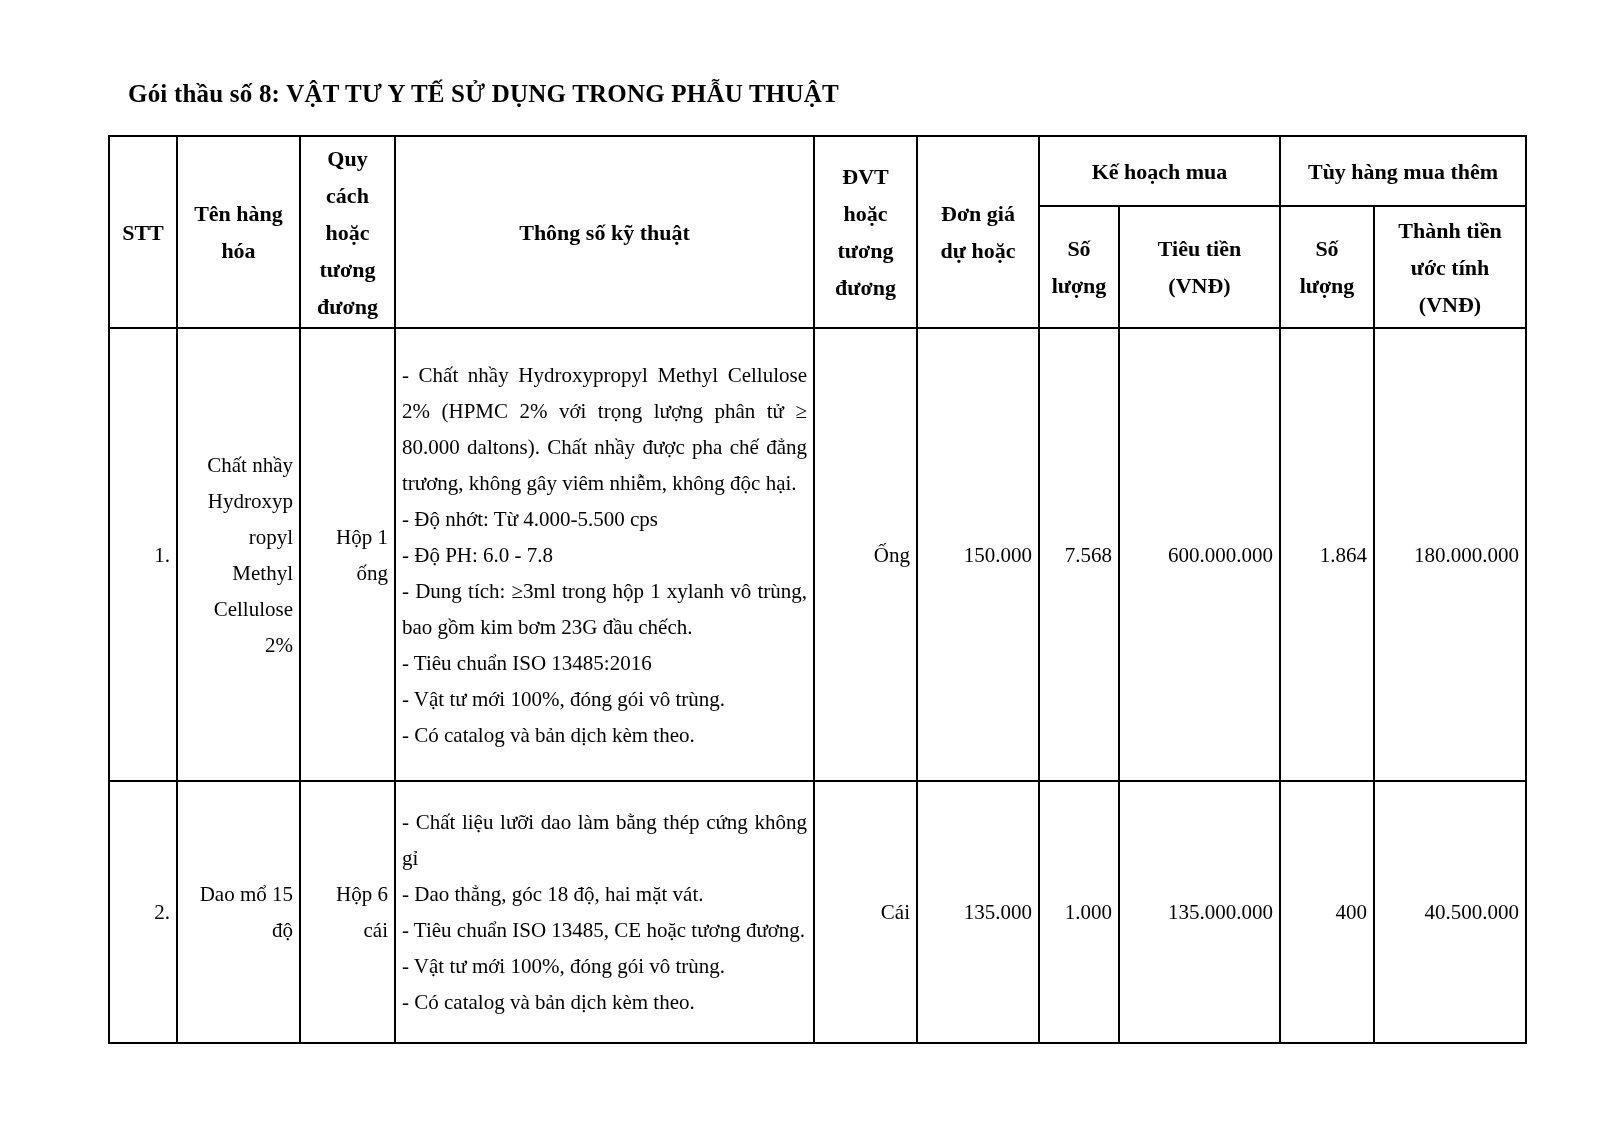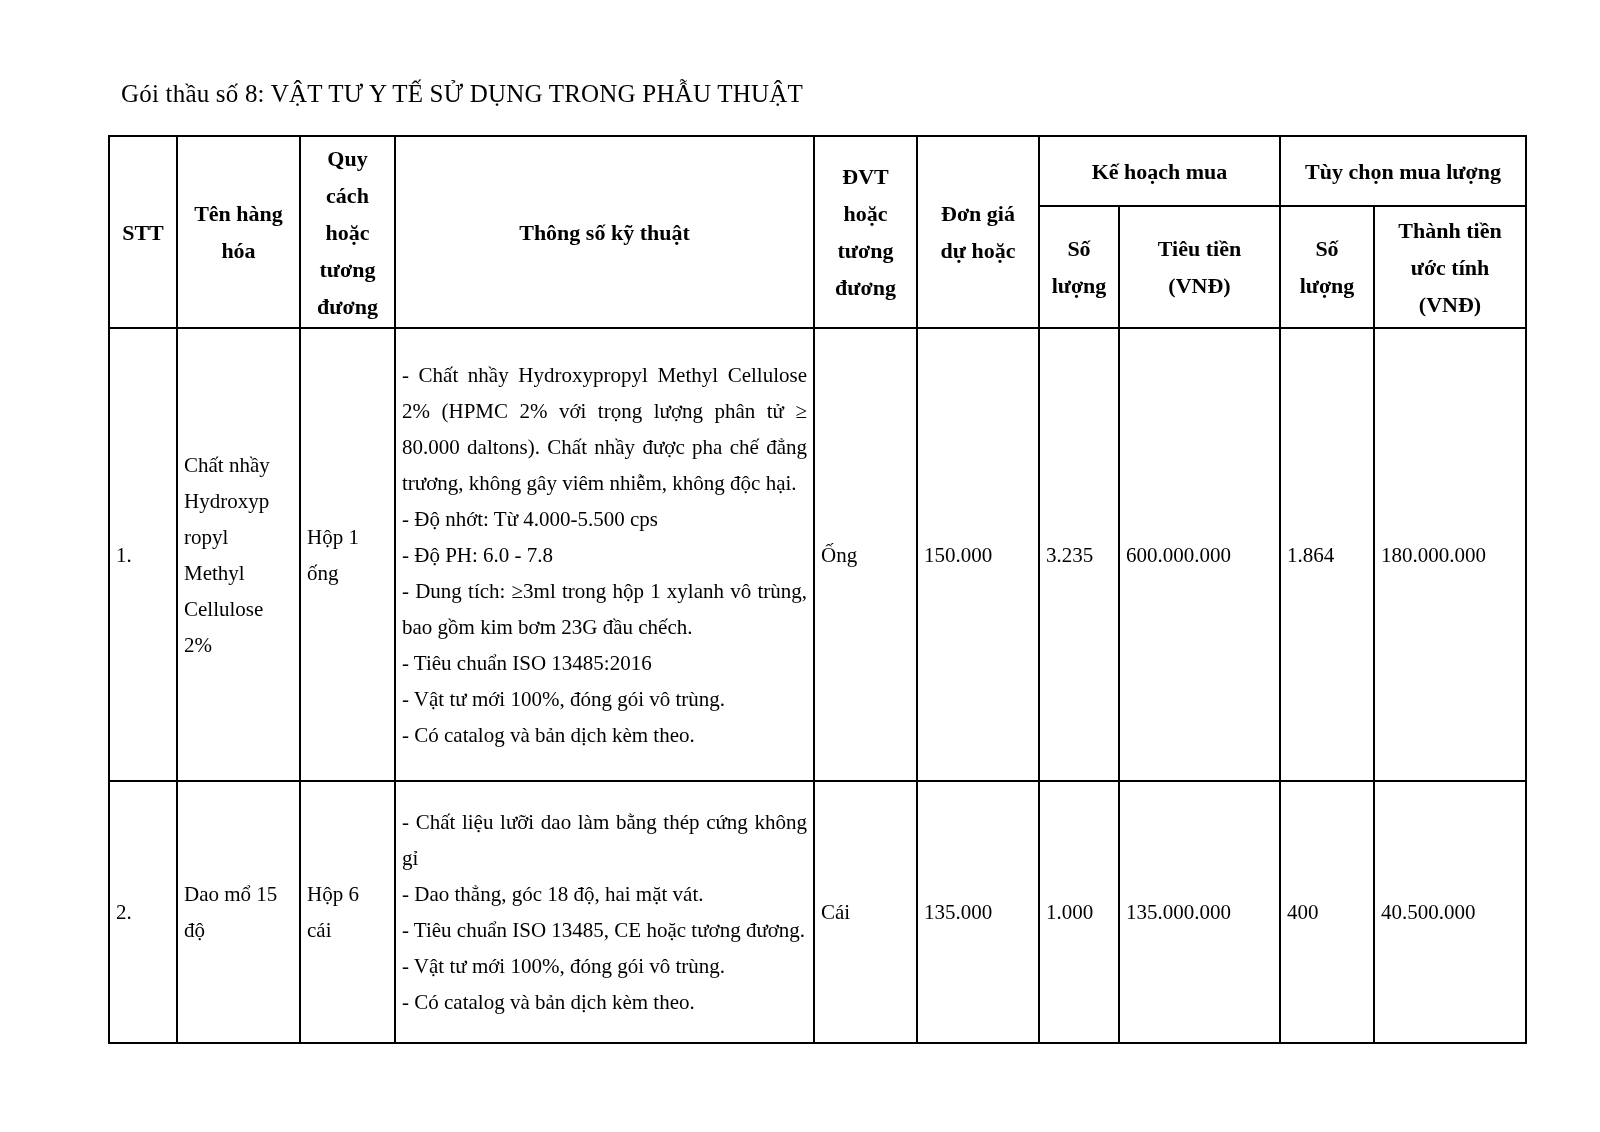--- a/index.html
+++ b/index.html
@@ -12,24 +12,24 @@
     position: relative;
     width: 1600px;
     height: 1132px;
     background: #ffffff;
     color: #000000;
     font-family: "Liberation Serif", "DejaVu Serif", serif;
     overflow: hidden;
   }
   .doc-title {
     position: absolute;
-    left: 121px;
+    left: 128px;
     top: 80px;
     font-size: 25px;
-    font-weight: normal;
+    font-weight: bold;
     white-space: nowrap;
     letter-spacing: 0.2px;
   }
   table.proc {
     position: absolute;
     left: 108px;
     top: 135px;
     width: 1417px;
     border-collapse: collapse;
     table-layout: fixed;
@@ -46,21 +46,21 @@
     text-align: center;
     line-height: 37px;
     padding: 2px 8px;
   }
   tr.head-top    { height: 70px; }
   tr.head-sub    { height: 122px; }
   tr.item-row-1  { height: 453px; }
   tr.item-row-2  { height: 262px; }
   td.cell {
     font-size: 21px;
-    text-align: left;
+    text-align: right;
     line-height: 36px;
   }
   td.cell-name { word-wrap: break-word; overflow-wrap: break-word; }
   td.cell-spec {
     text-align: justify;
     vertical-align: top;
     white-space: pre-line;
     line-height: 36px;
     padding: 5px 9px 5px 10px;
     font-size: 21px;
@@ -88,21 +88,21 @@
     </colgroup>
     <thead>
       <tr class="head-top">
         <th rowspan="2">STT</th>
         <th rowspan="2">Tên hàng hóa</th>
         <th rowspan="2">Quy cách hoặc tương đương</th>
         <th rowspan="2">Thông số kỹ thuật</th>
         <th rowspan="2">ĐVT hoặc tương đương</th>
         <th rowspan="2">Đơn giá dự hoặc</th>
         <th colspan="2">Kế hoạch mua</th>
-        <th colspan="2">Tùy chọn mua lượng</th>
+        <th colspan="2">Tùy hàng mua thêm</th>
       </tr>
       <tr class="head-sub">
         <th>Số lượng</th>
         <th>Tiêu tiền (VNĐ)</th>
         <th>Số lượng</th>
         <th>Thành tiền ước tính (VNĐ)</th>
       </tr>
     </thead>
     <tbody>
       <tr class="item-row-1">
@@ -111,21 +111,21 @@
         <td class="cell">Hộp 1 ống</td>
         <td class="cell-spec">- Chất nhầy Hydroxypropyl Methyl Cellulose 2% (HPMC 2% với trọng lượng phân tử ≥ 80.000 daltons). Chất nhầy được pha chế đẳng trương, không gây viêm nhiễm, không độc hại.
 - Độ nhớt: Từ 4.000-5.500 cps
 - Độ PH: 6.0 - 7.8
 - Dung tích: ≥3ml trong hộp 1 xylanh vô trùng, bao gồm kim bơm 23G đầu chếch.
 - Tiêu chuẩn ISO 13485:2016
 - Vật tư mới 100%, đóng gói vô trùng.
 - Có catalog và bản dịch kèm theo.</td>
         <td class="cell">Ống</td>
         <td class="cell">150.000</td>
-        <td class="cell">3.235</td>
+        <td class="cell">7.568</td>
         <td class="cell">600.000.000</td>
         <td class="cell">1.864</td>
         <td class="cell">180.000.000</td>
       </tr>
       <tr class="item-row-2">
         <td class="cell">2.</td>
         <td class="cell cell-name">Dao mổ 15 độ</td>
         <td class="cell">Hộp 6 cái</td>
         <td class="cell-spec">- Chất liệu lưỡi dao làm bằng thép cứng không gỉ
 - Dao thẳng, góc 18 độ, hai mặt vát.

